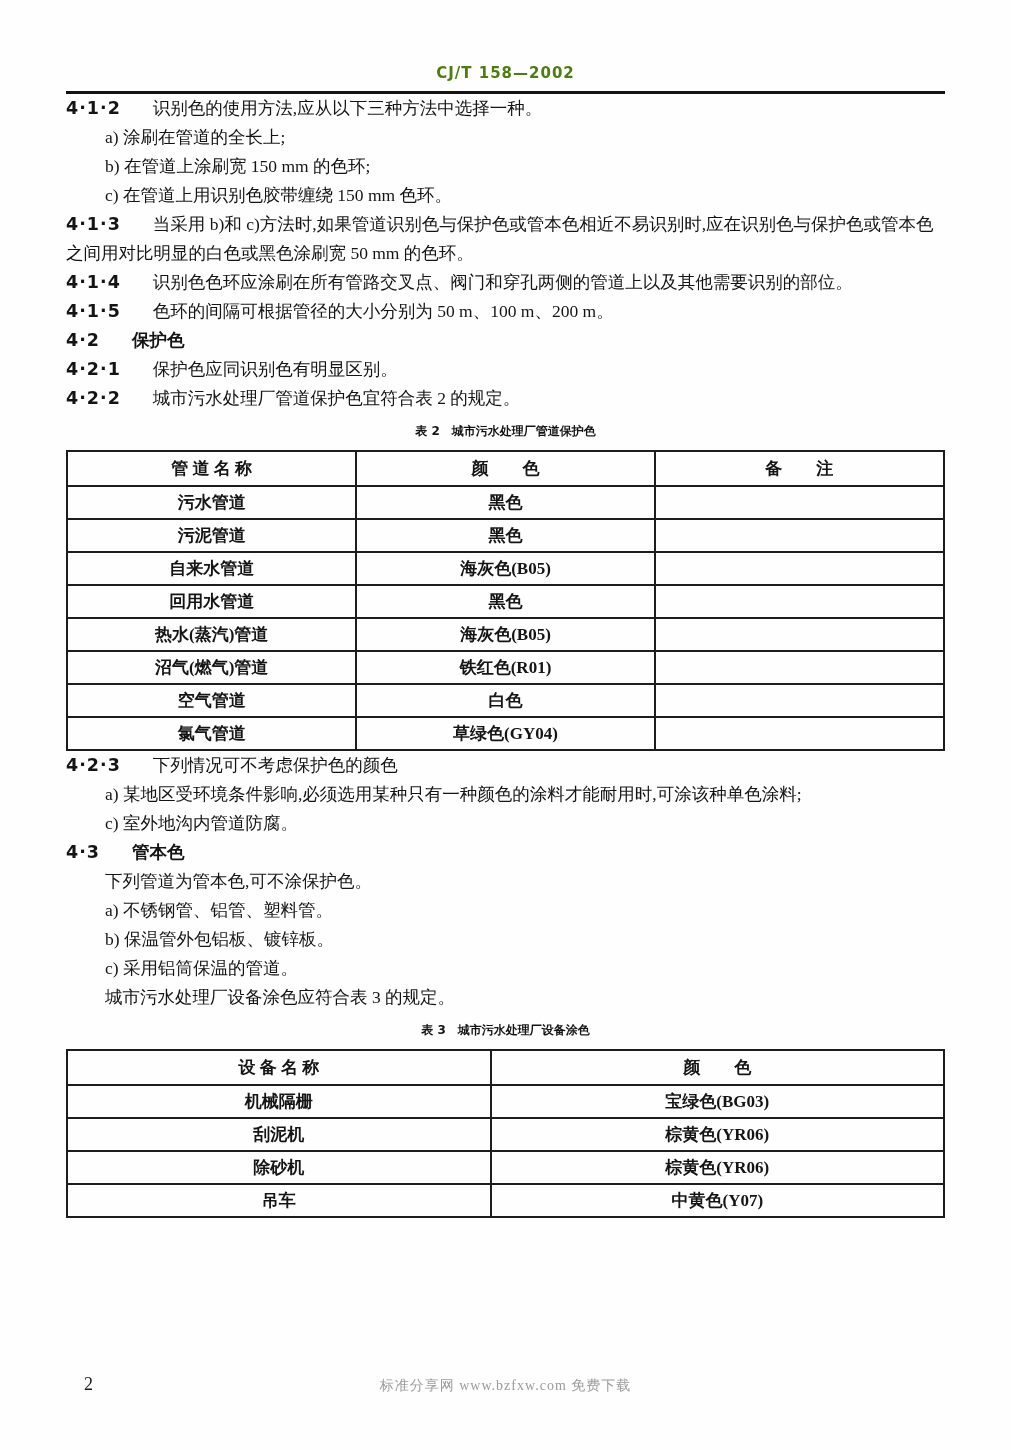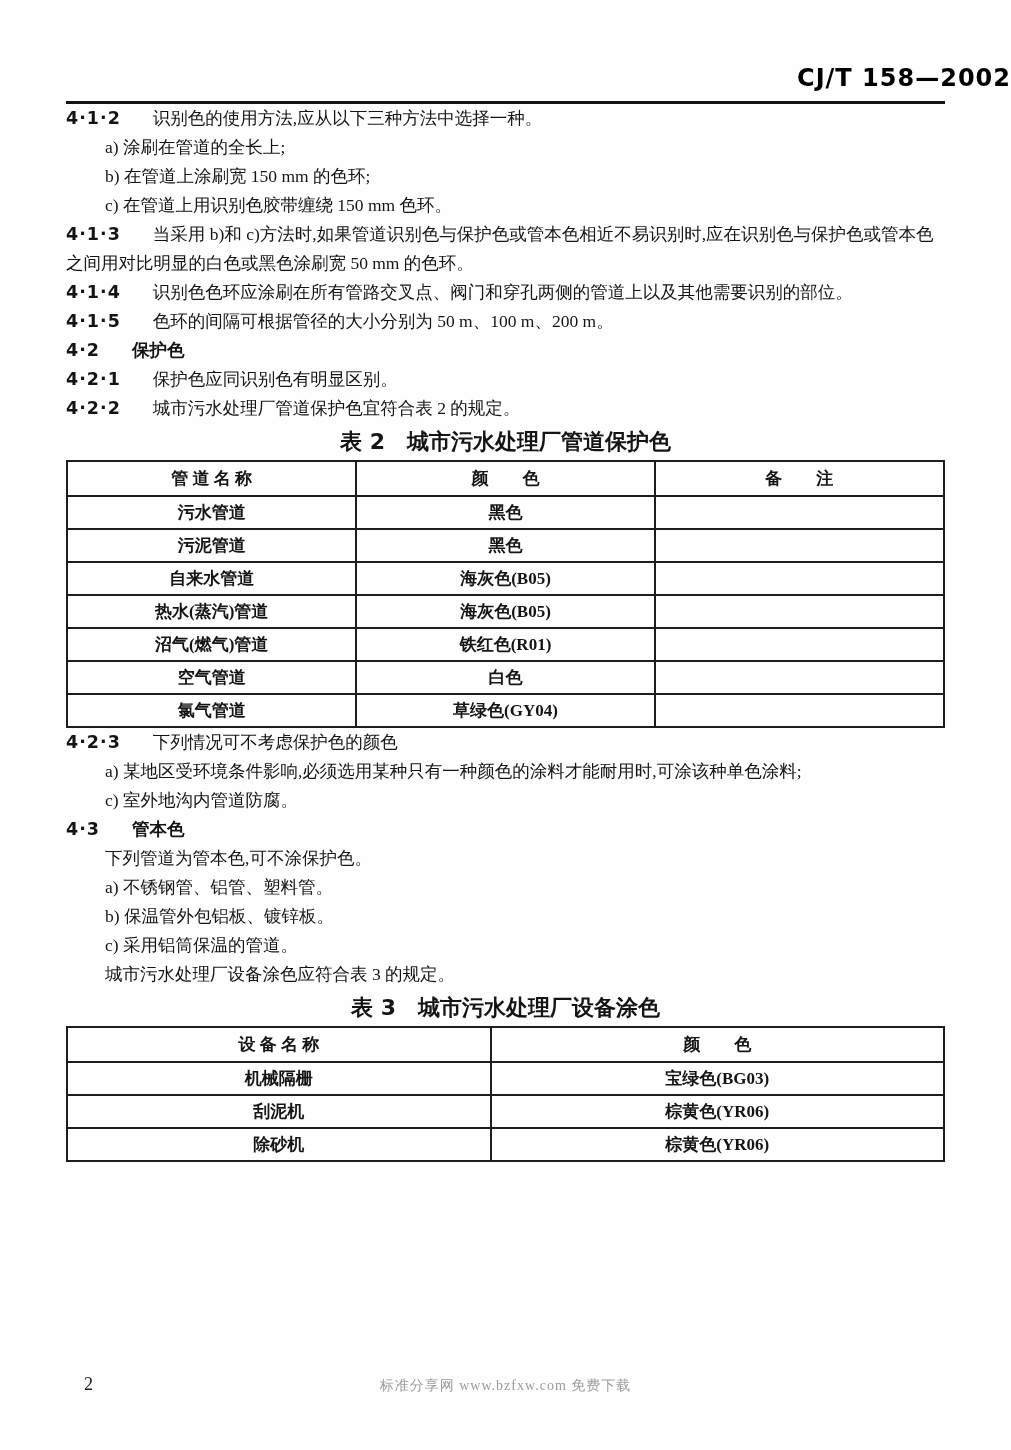--- a/index.html
+++ b/index.html
@@ -2,41 +2,41 @@
 <html><head>
 <meta charset="utf-8">
 <style>
   html,body { margin:0; padding:0; background:#ffffff; }
   .page {
     position:relative; width:1011px; height:1450px; background:#fefefe;
     font-family:"Liberation Serif","DejaVu Serif",serif; color:#141414;
     overflow:hidden;
   }
   .doc-header {
-    padding-top:64px; text-align:right;
+    padding-top:64px; text-align:center;
     font-family:"DejaVu Sans","Liberation Sans",sans-serif;
-    font-weight:700; font-size:24px; letter-spacing:1px; color:#000000;
+    font-weight:700; font-size:15px; letter-spacing:1px; color:#4d7c0f;
   }
   .header-rule { margin:9px 66px 0 66px; border-top:3px solid #131313; }
   .content { margin:0 66px; font-size:17.5px; line-height:29px; }
   .content p { margin:0; }
   .clause .num, .heading .num {
     font-family:"DejaVu Sans","Liberation Sans",sans-serif;
     font-weight:700; letter-spacing:1px; margin-right:32px;
   }
   .heading {
     font-family:"DejaVu Sans","Liberation Sans",sans-serif;
     font-weight:700;
   }
   .indent { padding-left:39px; }
   .mt14 { margin-top:14px; }
   .mt13 { margin-top:13px; }
   .mt8  { margin-top:8px; }
   .tbl-caption {
-    text-align:center; font-weight:700; font-size:22px;
+    text-align:center; font-weight:700; font-size:12px;
     font-family:"DejaVu Sans","Liberation Sans",sans-serif;
     margin:4px 0 4px 0; line-height:29px;
   }
   table { width:100%; border-collapse:collapse; table-layout:fixed; }
   th, td {
     border:2px solid #1d1d1d; text-align:center; padding:0;
     font-size:17px; font-weight:600; color:#151515;
   }
   th { height:33px; font-weight:700;margin-left:8px; }
   td { height:31px; }
@@ -98,20 +98,25 @@
             <td>污泥管道</td>
             <td>黑色</td>
             <td></td>
           </tr>
         <tr>
             <td>自来水管道</td>
             <td>海灰色(B05)</td>
             <td></td>
           </tr>
         <tr>
+            <td>回用水管道</td>
+            <td>黑色</td>
+            <td></td>
+          </tr>
+        <tr>
             <td>热水(蒸汽)管道</td>
             <td>海灰色(B05)</td>
             <td></td>
           </tr>
         <tr>
             <td>沼气(燃气)管道</td>
             <td>铁红色(R01)</td>
             <td></td>
           </tr>
         <tr>
@@ -158,20 +163,24 @@
             <td>宝绿色(BG03)</td>
           </tr>
         <tr>
             <td>刮泥机</td>
             <td>棕黄色(YR06)</td>
           </tr>
         <tr>
             <td>除砂机</td>
             <td>棕黄色(YR06)</td>
           </tr>
+        <tr>
+            <td>吊车</td>
+            <td>中黄色(Y07)</td>
+          </tr>
       </tbody>
     </table>
 
   </div>
 
   <div class="pageno">2</div>
   <div class="watermark">标准分享网 www.bzfxw.com 免费下载</div>
 
 </div>
 

